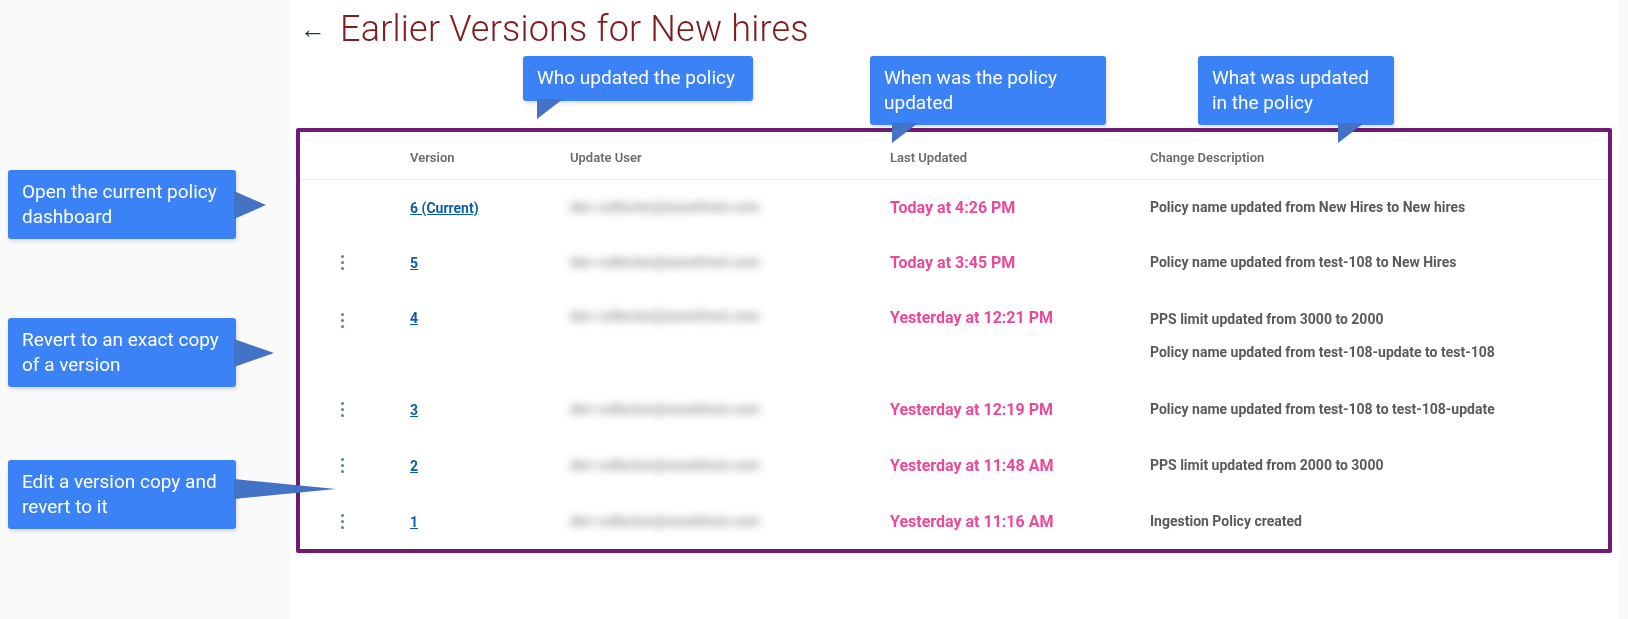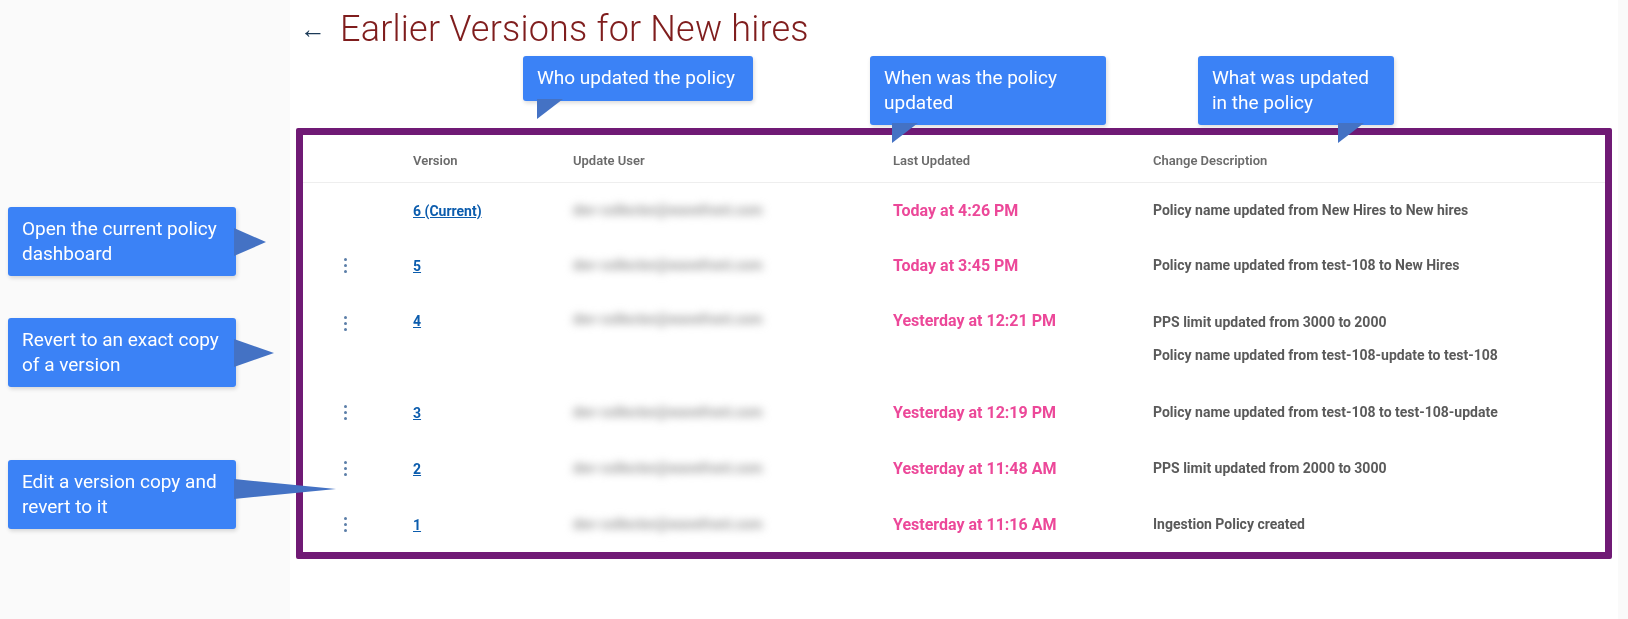--- a/index.html
+++ b/index.html
@@ -33,21 +33,21 @@
       cursor: pointer;
       user-select: none;
     }
     .title {
       font-size: 36px;
       font-weight: 300;
       color: #7f1d1d;
       letter-spacing: 0.2px;
     }
     .panel {
-      border: 7px solid #701a75;
+      border: 4px solid #701a75;
       border-radius: 2px;
       margin: 60px 6px 0 6px;
       background: #fff;
     }
     .thead, .trow {
       display: grid;
       grid-template-columns: 80px 160px 320px 260px 1fr;
       align-items: start;
       column-gap: 0;
     }
@@ -139,21 +139,21 @@
       border-bottom: 14px solid transparent;
       border-left: 32px solid #4472C4;
     }
     
     #co-who   { left: 523px; top: 56px;  width: 230px; }
     #co-when  { left: 870px; top: 56px;  width: 236px; }
     #co-what  { left: 1198px; top: 56px; width: 196px; }
     #co-when::after { left: 22px; }
     #co-what::after { left: 140px; }
 
-    #co-open   { left: 8px;  top: 170px; width: 228px; margin-top: 37px; }
+    #co-open   { left: 8px;  top: 170px; width: 228px; }
     #co-revert { left: 8px;  top: 318px; width: 228px; }
     #co-edit   { left: 8px;  top: 460px; width: 228px; }
     #co-revert.right::after { right: -38px; border-left-width: 40px; }
     #co-edit.right::after   { right: -100px; border-left-width: 102px; border-top-width: 10px; border-bottom-width: 10px; top: 42%; }
   </style>
 </head>
 <body>
 
 <div class="page">
   <div class="header">

